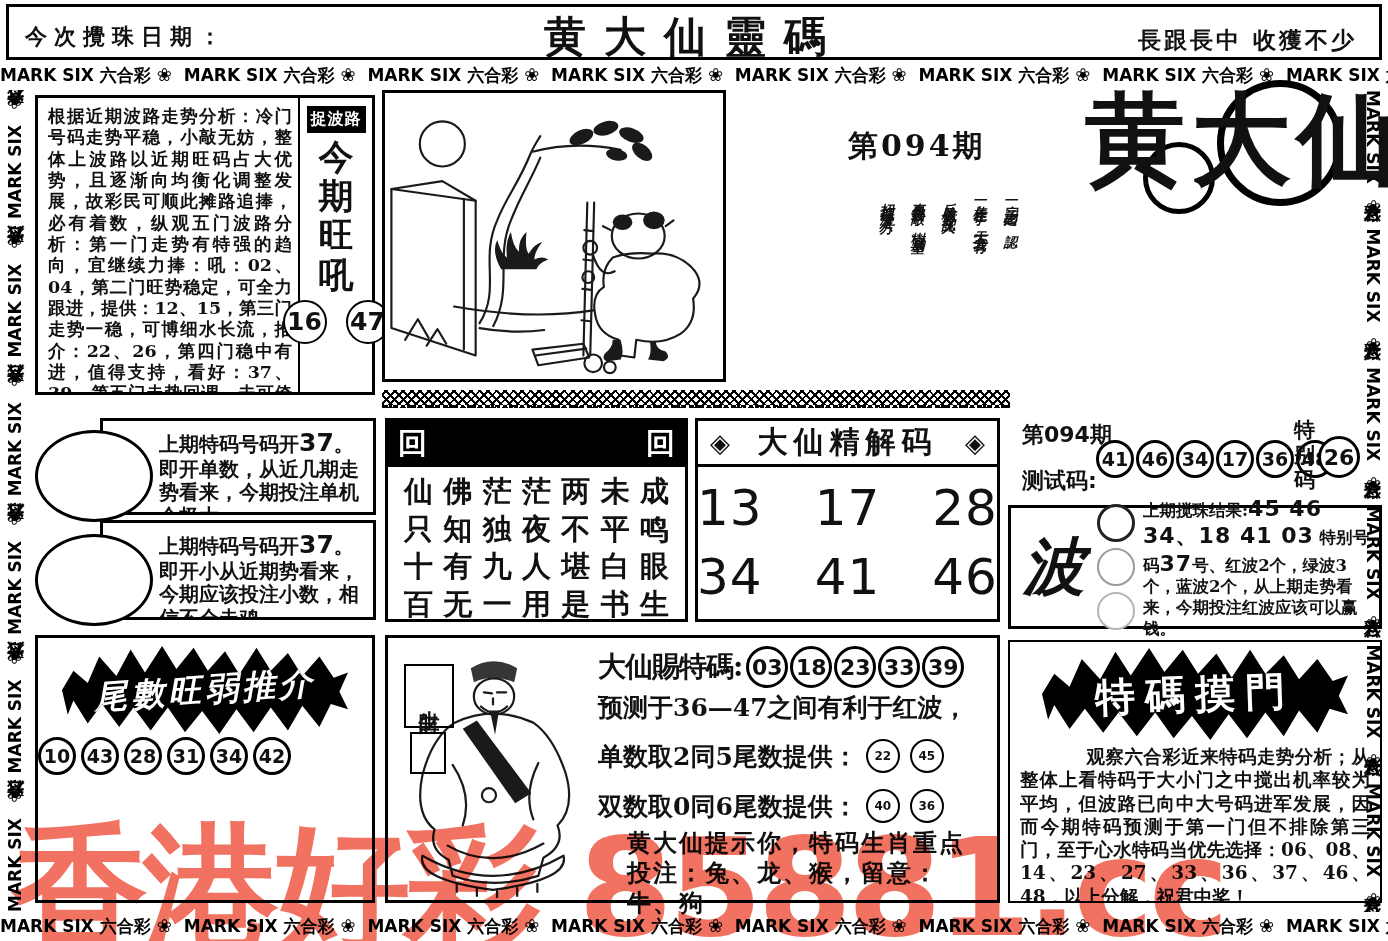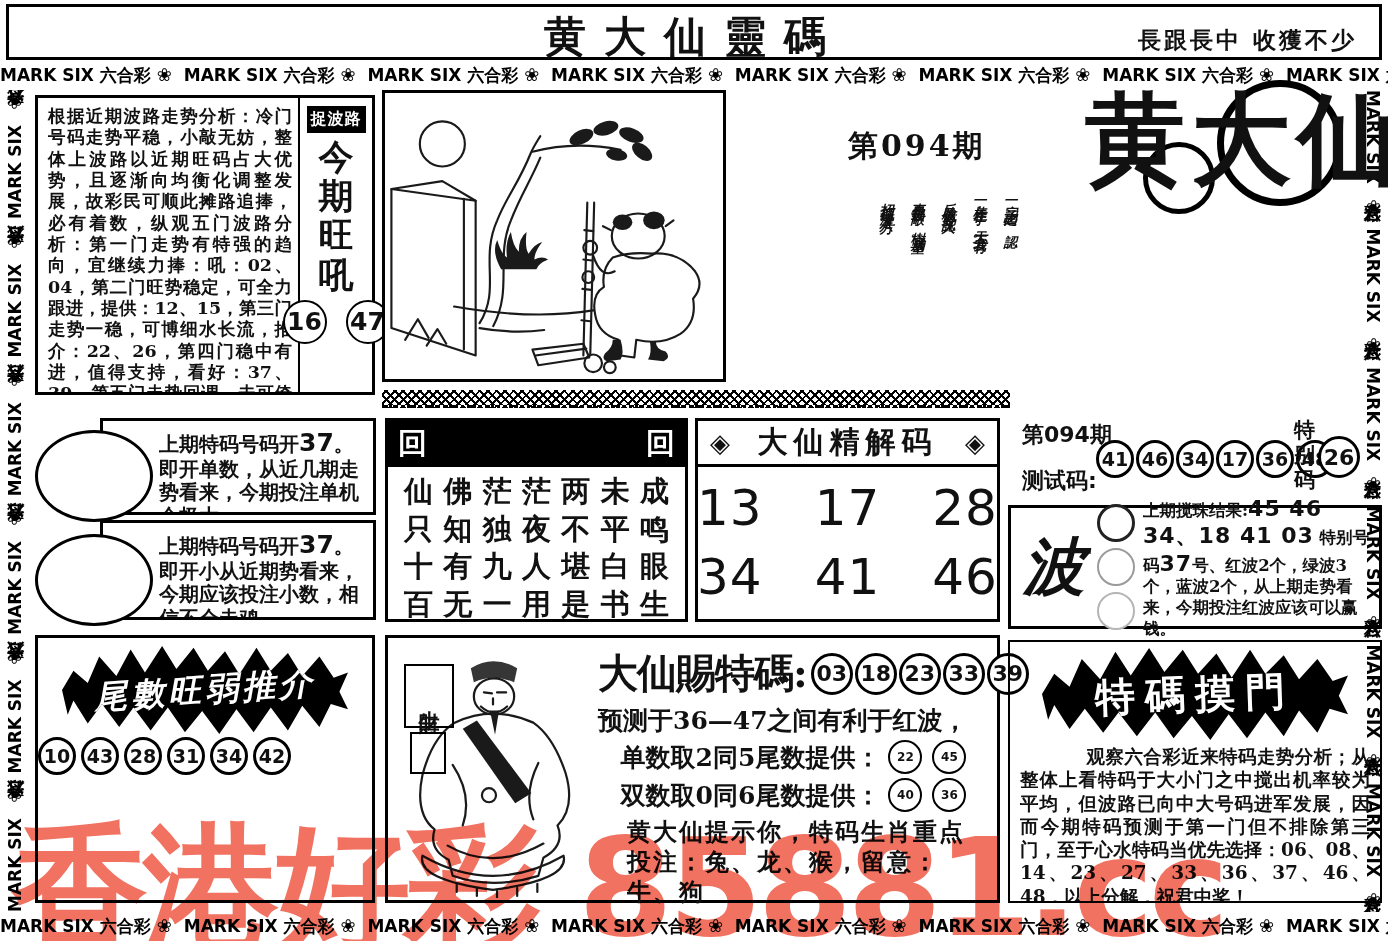--- a/index.html
+++ b/index.html
@@ -106,24 +106,24 @@
   .tail-text{padding:2px 8px 0;font-size:21.5px;font-weight:700;font-family:"DejaVu Serif",serif;line-height:1.12;text-align:justify;letter-spacing:1px;}
   .tail-balls{display:flex;gap:5px;margin-top:3px;}
 
   .gift-box{left:385px;top:635px;width:615px;height:268px;border:3px solid #000;box-sizing:border-box;}
   .sage{position:absolute;left:4px;top:4px;width:202px;height:256px;}
   .seal1{position:absolute;left:16px;top:26px;width:46px;height:60px;border:2.5px solid #000;display:flex;align-items:center;justify-content:center;}
   .seal1 span{writing-mode:vertical-rl;text-orientation:upright;font-size:21px;font-weight:700;font-family:"DejaVu Serif",serif;letter-spacing:2px;}
   .seal2{position:absolute;left:22px;top:94px;width:32px;height:38px;border:2px solid #000;}
   .gift-content{position:absolute;left:210px;top:8px;right:8px;}
   .gift-title-row{display:flex;align-items:center;gap:4px;}
-  .gift-title{font-size:40px;font-weight:900;font-family:"DejaVu Serif",serif;letter-spacing:-1px;white-space:nowrap;}
+  .gift-title{font-size:28px;font-weight:900;font-family:"DejaVu Serif",serif;letter-spacing:-1px;white-space:nowrap;}
   .gift-balls{display:flex;gap:2px;}
   .gift-line{font-size:25px;font-weight:600;font-family:"DejaVu Serif",serif;margin-top:5px;line-height:1.2;}
-  .gift-row{display:flex;align-items:center;gap:8px;margin-top:4px;justify-content:center;}
+  .gift-row{display:flex;align-items:center;gap:8px;margin-top:16px;}
   .gift-row .lbl{font-size:25px;font-weight:600;font-family:"DejaVu Serif",serif;white-space:nowrap;}
   .gift-row .mini{display:flex;gap:10px;}
   .gift-last{font-size:24px;font-weight:600;font-family:"DejaVu Serif",serif;margin-top:5px;line-height:1.25;letter-spacing:2px;margin-left:29px;}
 
   .door-box{left:1008px;top:640px;width:374px;height:263px;border:2px solid #000;box-sizing:border-box;overflow:hidden;}
   .door-burst{width:306px;height:92px;margin:6px auto 0;}
   .door-burst span{font-size:40px;font-weight:900;letter-spacing:10px;font-family:"DejaVu Serif",serif;transform:rotate(-2deg);}
   .door-text{padding:5px 10px 0;font-size:18.5px;font-weight:700;font-family:"DejaVu Serif",serif;line-height:1.26;text-align:justify;text-indent:3.6em;}
 
   
@@ -133,20 +133,21 @@
   svg{display:block;}
   .ink{stroke:#1a1a1a;stroke-width:2.2;fill:none;stroke-linecap:round;stroke-linejoin:round;}
   .inkfill{fill:#1a1a1a;stroke:none;}
 </style>
 </head>
 <body>
 
 <div id="page">
 
   <div class="abs hdr">
+    <div class="hdr-date">今次攪珠日期：</div>
     <div class="hdr-title">黄大仙靈碼</div>
     <div class="hdr-slogan">長跟長中  收獲不少</div>
   </div>
 
   <div class="abs strip strip-top">MARK SIX 六合彩&nbsp;<span class="flw">❀</span>&nbsp;&nbsp;MARK SIX 六合彩&nbsp;<span class="flw">❀</span>&nbsp;&nbsp;MARK SIX 六合彩&nbsp;<span class="flw">❀</span>&nbsp;&nbsp;MARK SIX 六合彩&nbsp;<span class="flw">❀</span>&nbsp;&nbsp;MARK SIX 六合彩&nbsp;<span class="flw">❀</span>&nbsp;&nbsp;MARK SIX 六合彩&nbsp;<span class="flw">❀</span>&nbsp;&nbsp;MARK SIX 六合彩&nbsp;<span class="flw">❀</span>&nbsp;&nbsp;MARK SIX 六合彩&nbsp;&nbsp;&nbsp;MARK SIX 六合彩&nbsp;&nbsp;&nbsp;MARK SIX 六合彩&nbsp;&nbsp;&nbsp;MARK SIX 六合彩&nbsp;&nbsp;&nbsp;MARK SIX 六合彩&nbsp;&nbsp;&nbsp;MARK SIX 六合彩&nbsp;&nbsp;&nbsp;MARK SIX 六合彩&nbsp;&nbsp;&nbsp;MARK SIX 六合彩&nbsp;&nbsp;&nbsp;MARK SIX 六合彩&nbsp;&nbsp;&nbsp;</div>
   <div class="abs strip strip-bottom">MARK SIX 六合彩&nbsp;<span class="flw">❀</span>&nbsp;&nbsp;MARK SIX 六合彩&nbsp;<span class="flw">❀</span>&nbsp;&nbsp;MARK SIX 六合彩&nbsp;<span class="flw">❀</span>&nbsp;&nbsp;MARK SIX 六合彩&nbsp;<span class="flw">❀</span>&nbsp;&nbsp;MARK SIX 六合彩&nbsp;<span class="flw">❀</span>&nbsp;&nbsp;MARK SIX 六合彩&nbsp;<span class="flw">❀</span>&nbsp;&nbsp;MARK SIX 六合彩&nbsp;<span class="flw">❀</span>&nbsp;&nbsp;MARK SIX 六合彩&nbsp;&nbsp;&nbsp;MARK SIX 六合彩&nbsp;&nbsp;&nbsp;MARK SIX 六合彩&nbsp;&nbsp;&nbsp;MARK SIX 六合彩&nbsp;&nbsp;&nbsp;MARK SIX 六合彩&nbsp;&nbsp;&nbsp;MARK SIX 六合彩&nbsp;&nbsp;&nbsp;MARK SIX 六合彩&nbsp;&nbsp;&nbsp;MARK SIX 六合彩&nbsp;&nbsp;&nbsp;MARK SIX 六合彩&nbsp;&nbsp;&nbsp;</div>
   <div class="abs strip strip-left">MARK SIX 六合彩&nbsp;<span class="flw">❀</span>&nbsp;&nbsp;MARK SIX 六合彩&nbsp;<span class="flw">❀</span>&nbsp;&nbsp;MARK SIX 六合彩&nbsp;<span class="flw">❀</span>&nbsp;&nbsp;MARK SIX 六合彩&nbsp;<span class="flw">❀</span>&nbsp;&nbsp;MARK SIX 六合彩&nbsp;<span class="flw">❀</span>&nbsp;&nbsp;MARK SIX 六合彩&nbsp;<span class="flw">❀</span>&nbsp;&nbsp;MARK SIX 六合彩&nbsp;&nbsp;&nbsp;MARK SIX 六合彩&nbsp;&nbsp;&nbsp;MARK SIX 六合彩&nbsp;&nbsp;&nbsp;MARK SIX 六合彩&nbsp;&nbsp;&nbsp;</div>
   <div class="abs strip strip-right">MARK SIX 六合彩&nbsp;<span class="flw">❀</span>&nbsp;&nbsp;MARK SIX 六合彩&nbsp;<span class="flw">❀</span>&nbsp;&nbsp;MARK SIX 六合彩&nbsp;<span class="flw">❀</span>&nbsp;&nbsp;MARK SIX 六合彩&nbsp;<span class="flw">❀</span>&nbsp;&nbsp;MARK SIX 六合彩&nbsp;<span class="flw">❀</span>&nbsp;&nbsp;MARK SIX 六合彩&nbsp;<span class="flw">❀</span>&nbsp;&nbsp;MARK SIX 六合彩&nbsp;&nbsp;&nbsp;MARK SIX 六合彩&nbsp;&nbsp;&nbsp;MARK SIX 六合彩&nbsp;&nbsp;&nbsp;MARK SIX 六合彩&nbsp;&nbsp;&nbsp;</div>
 
   <div class="abs analysis-box">

